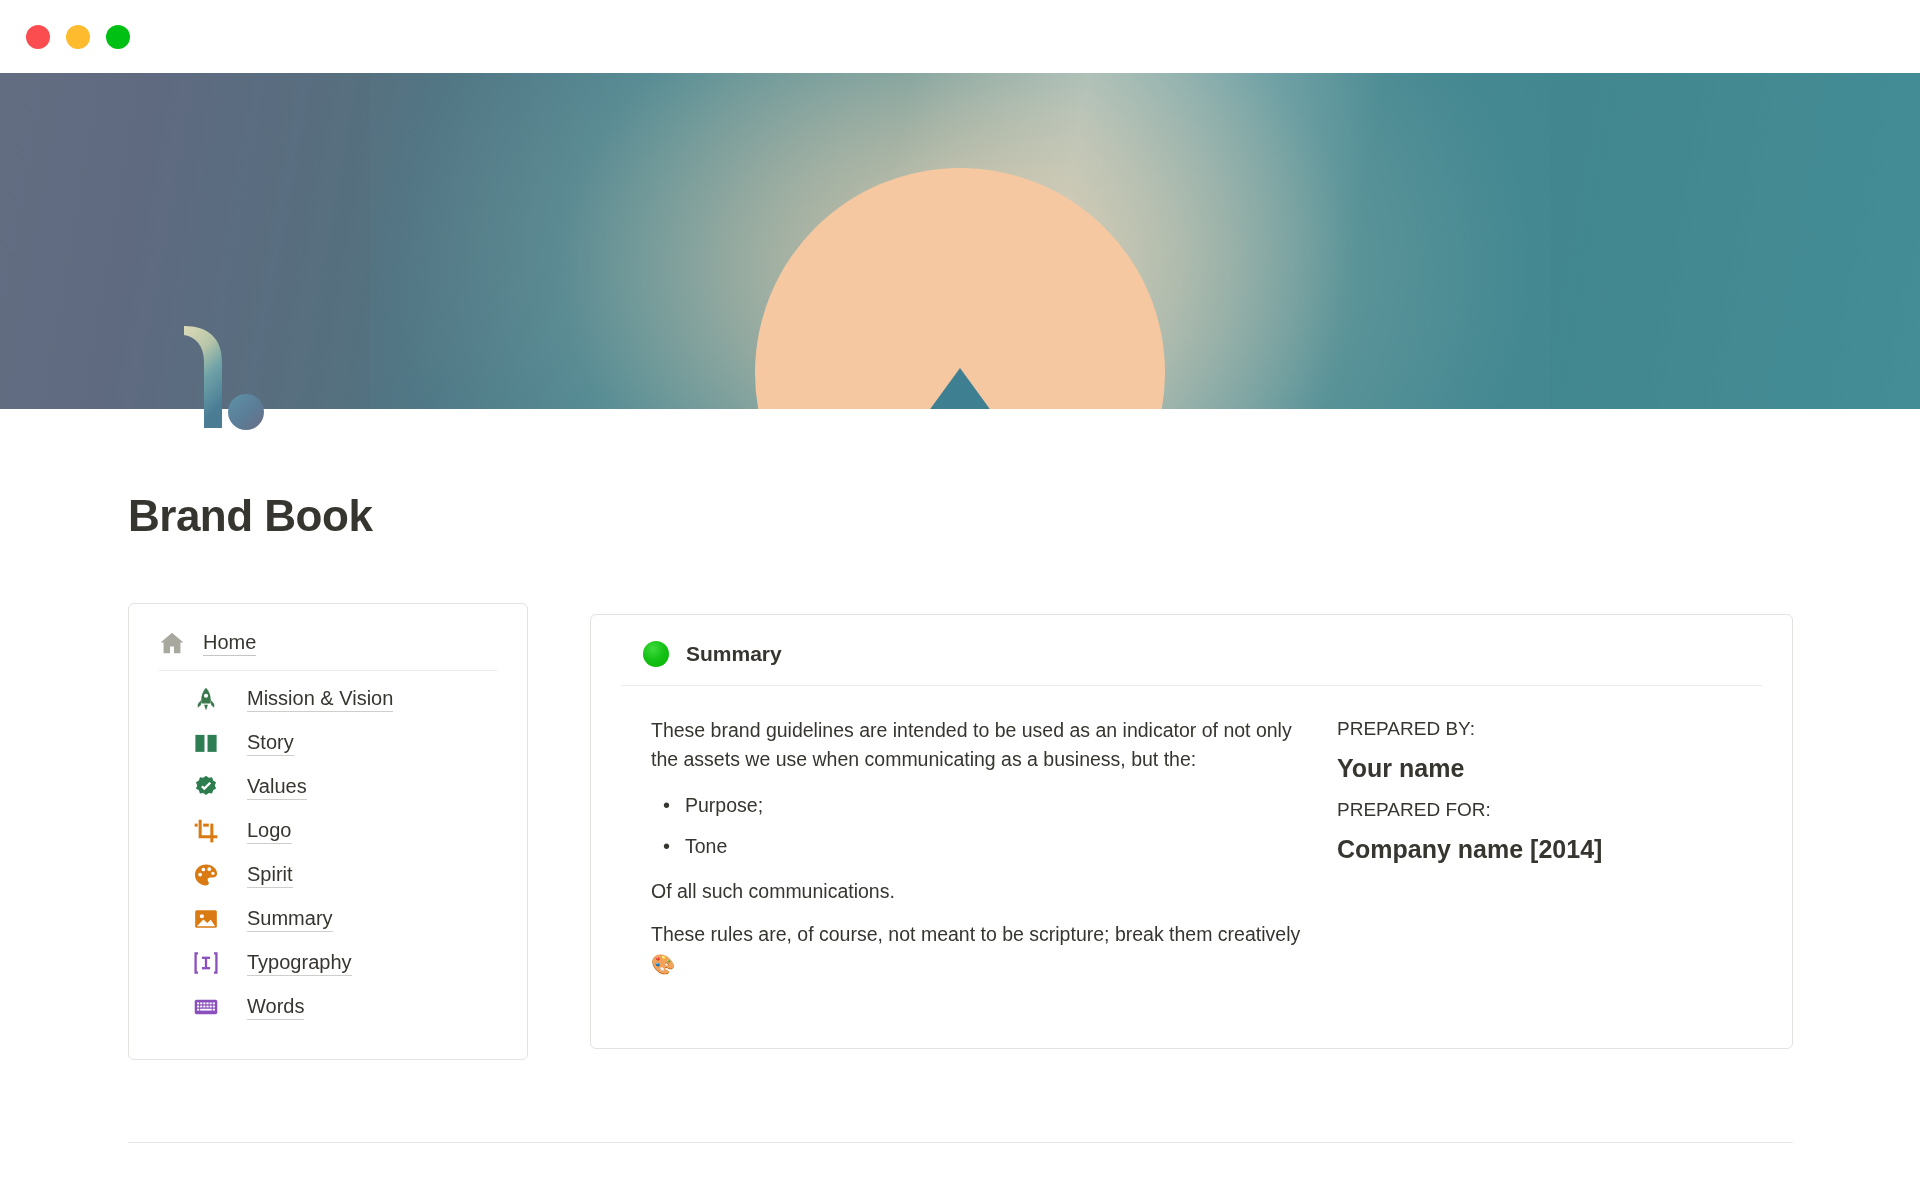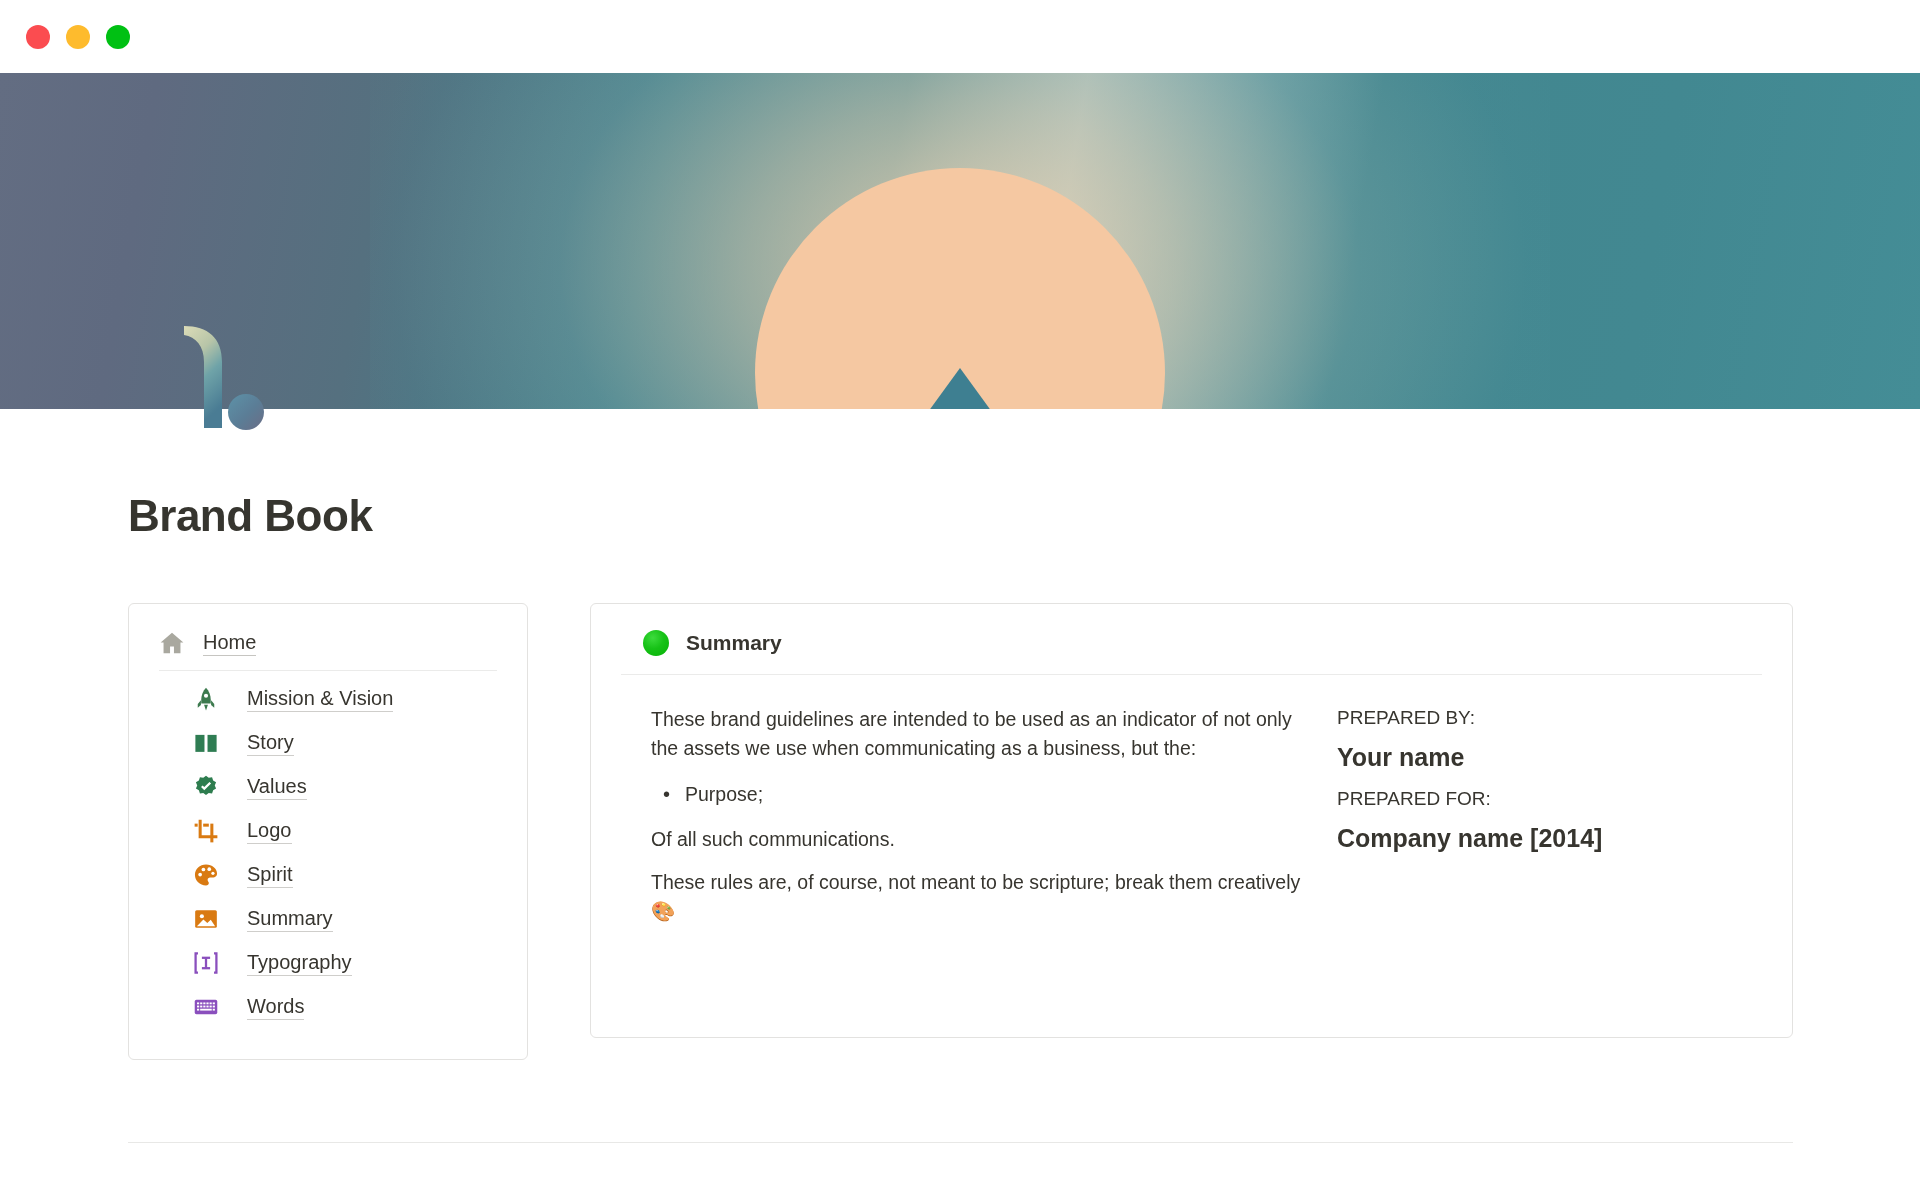--- a/index.html
+++ b/index.html
@@ -82,21 +82,21 @@
     letter-spacing: -0.5px;
     margin: 82px 0 0 128px;
   }
 
   
   .columns {
     display: flex;
     gap: 62px;
     margin: 62px 0 0 128px;
     width: 1665px;
-    align-items: flex-start;
+    align-items: center;
   }
 
   
   .nav-card {
     width: 400px;
     border: 1px solid #e3e2e0;
     border-radius: 6px;
     padding: 26px 30px 30px 30px;
     background: #fff;
     flex: 0 0 auto;
@@ -359,20 +359,21 @@
           <span class="summary-title">Summary</span>
         </div>
 
         <div class="summary-body">
 
           <div class="summary-left">
             <p class="para">These brand guidelines are intended to be used as an indicator of not only the assets we use when communicating as a business, but the:</p>
 
             <ul class="bullets">
               <li>Purpose;</li>
+              <li>Tone</li>
             </ul>
 
             <p class="para">Of all such communications.</p>
             <p class="para para-spaced">These rules are, of course, not meant to be scripture; break them creatively 🎨</p>
           </div>
 
           <div class="summary-right">
             <div class="meta-label">PREPARED BY:</div>
             <div class="meta-value">Your name</div>
             <div class="meta-label">PREPARED FOR:</div>

